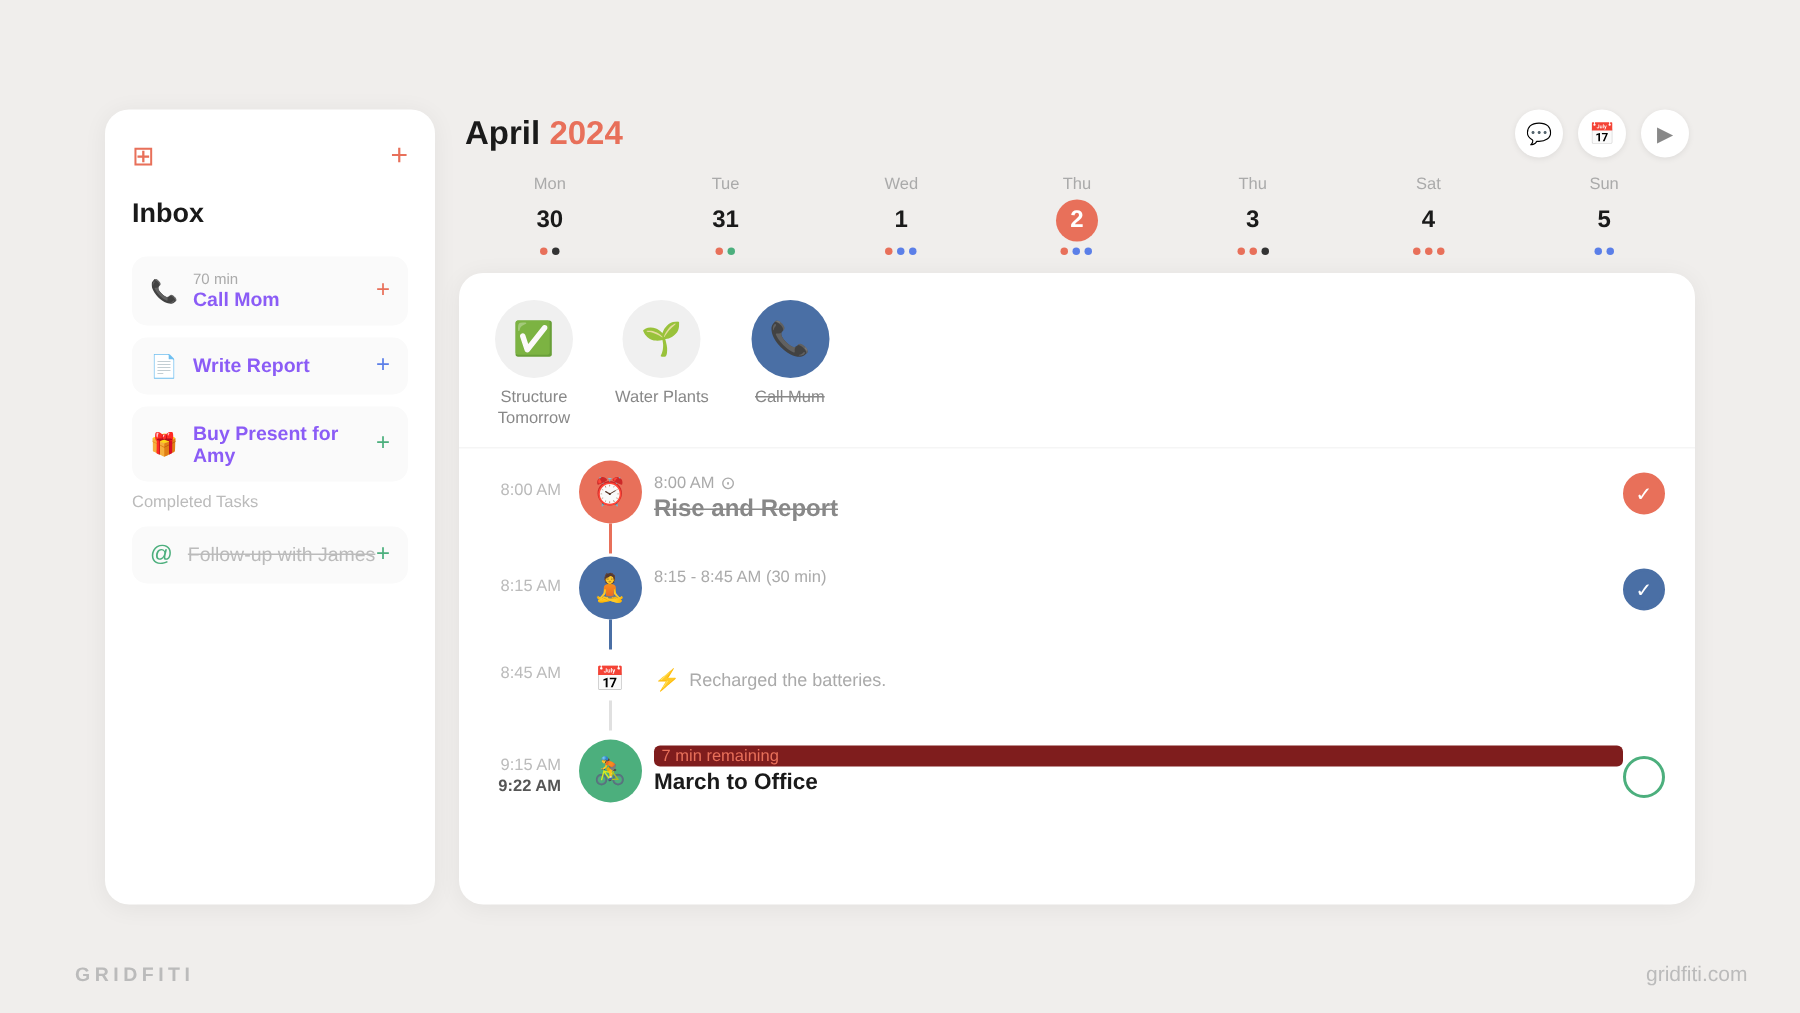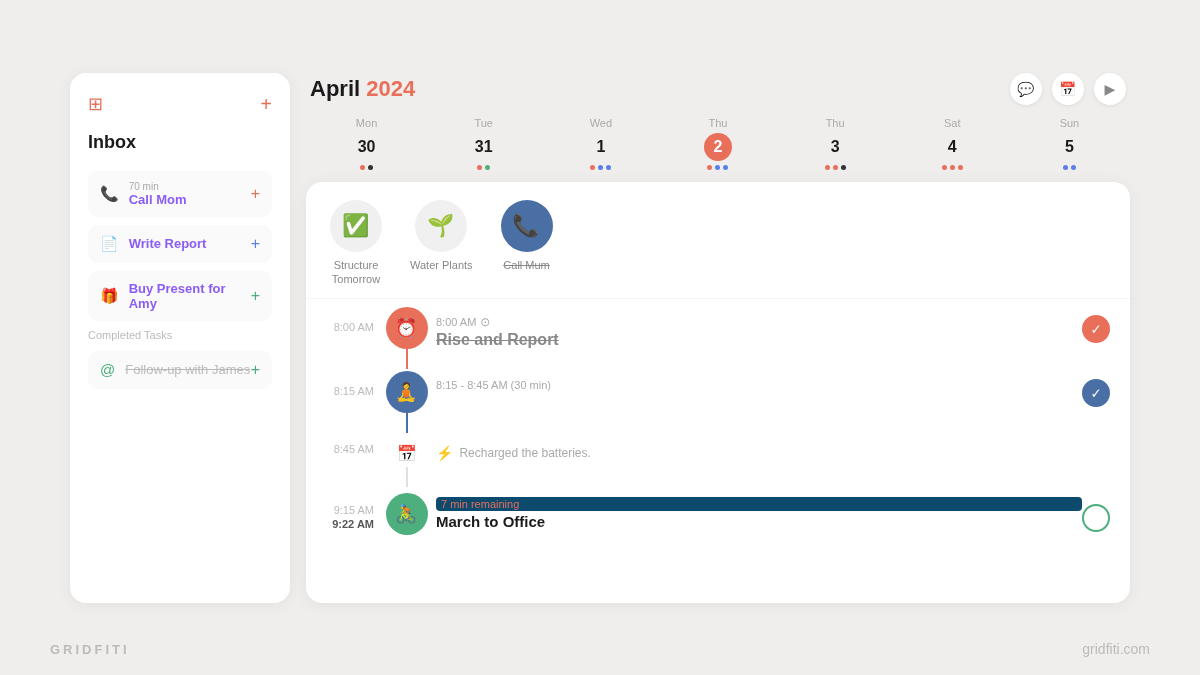--- a/index.html
+++ b/index.html
@@ -308,21 +308,21 @@
       font-size: 12px;
       color: #aaa;
       margin-top: 4px;
       display: flex;
       align-items: center;
       gap: 6px;
     }
     .event-badge {
       font-size: 11px;
       color: #e8705a;
-      background: #0c4a6e;
+      background: #7f1d1d;
       border-radius: 4px;
       padding: 1px 5px;
     }
     .check-btn {
       width: 28px;
       height: 28px;
       border-radius: 50%;
       border: 2px solid #ddd;
       background: none;
       cursor: pointer;
@@ -343,21 +343,21 @@
       color: #fff;
     }
     .check-btn.empty {
       border-color: #4caf7d;
     }
     
     .footer {
       position: absolute;
       bottom: 18px;
       left: 50px;
-      right: 50px;
+      right: 35px;
       display: flex;
       justify-content: space-between;
       align-items: center;
     }
     .brand-left {
       font-size: 13px;
       font-weight: 600;
       letter-spacing: 3px;
       color: #bbb;
     }

